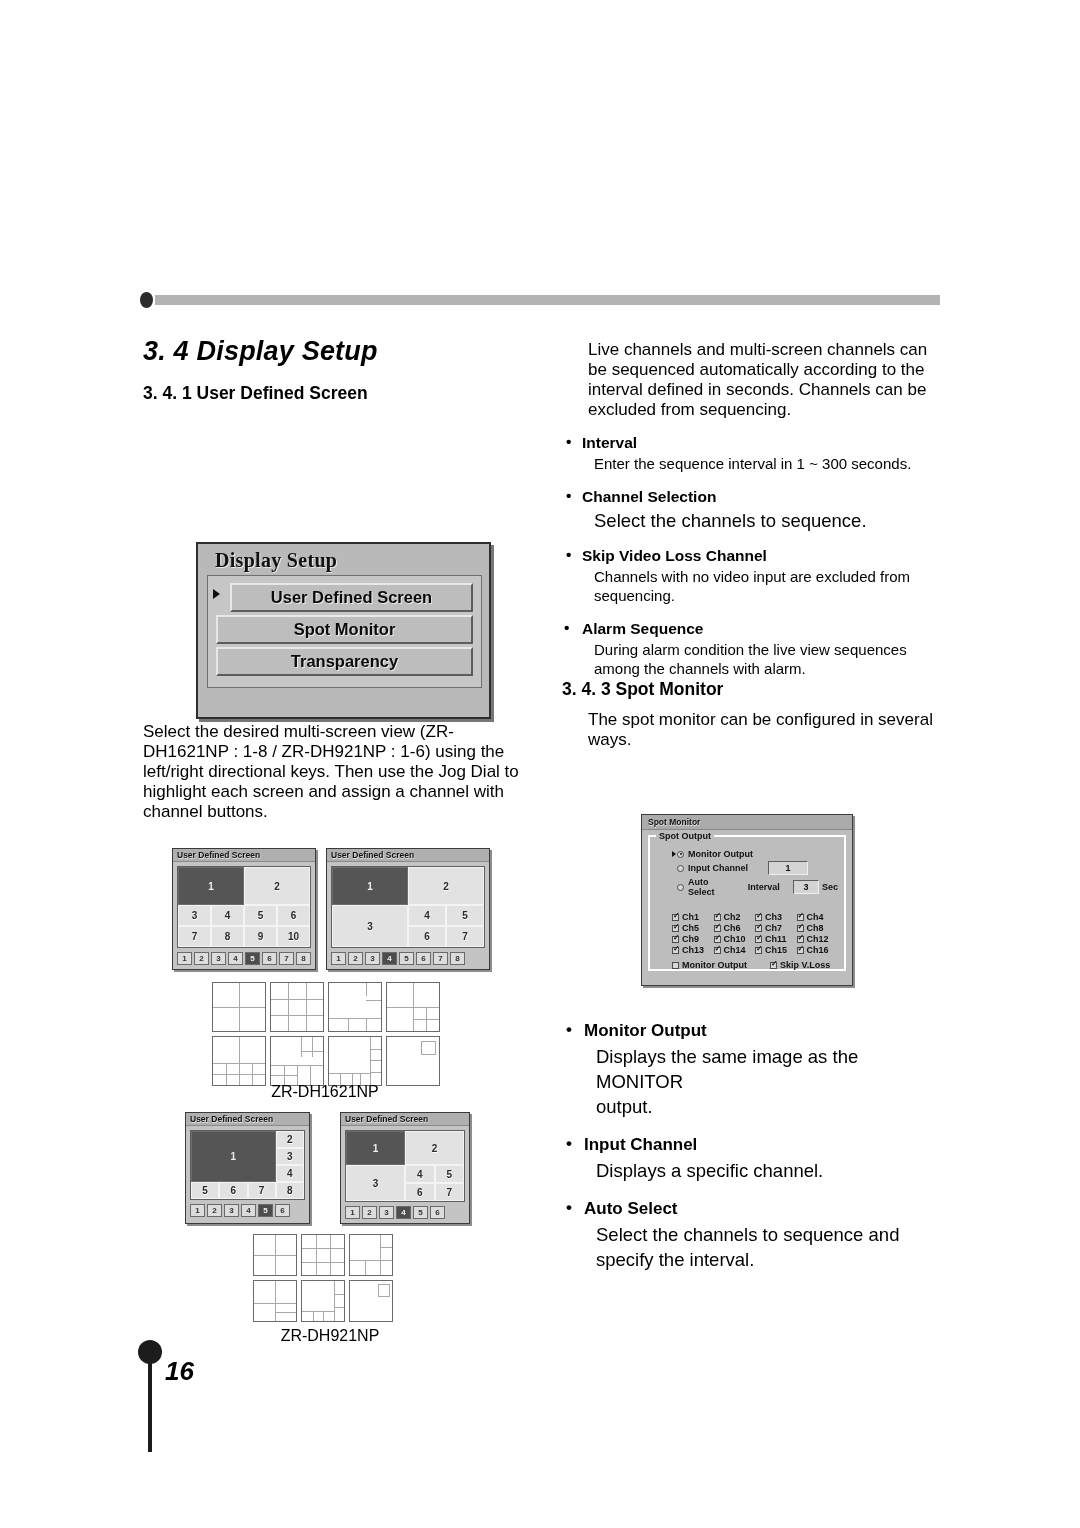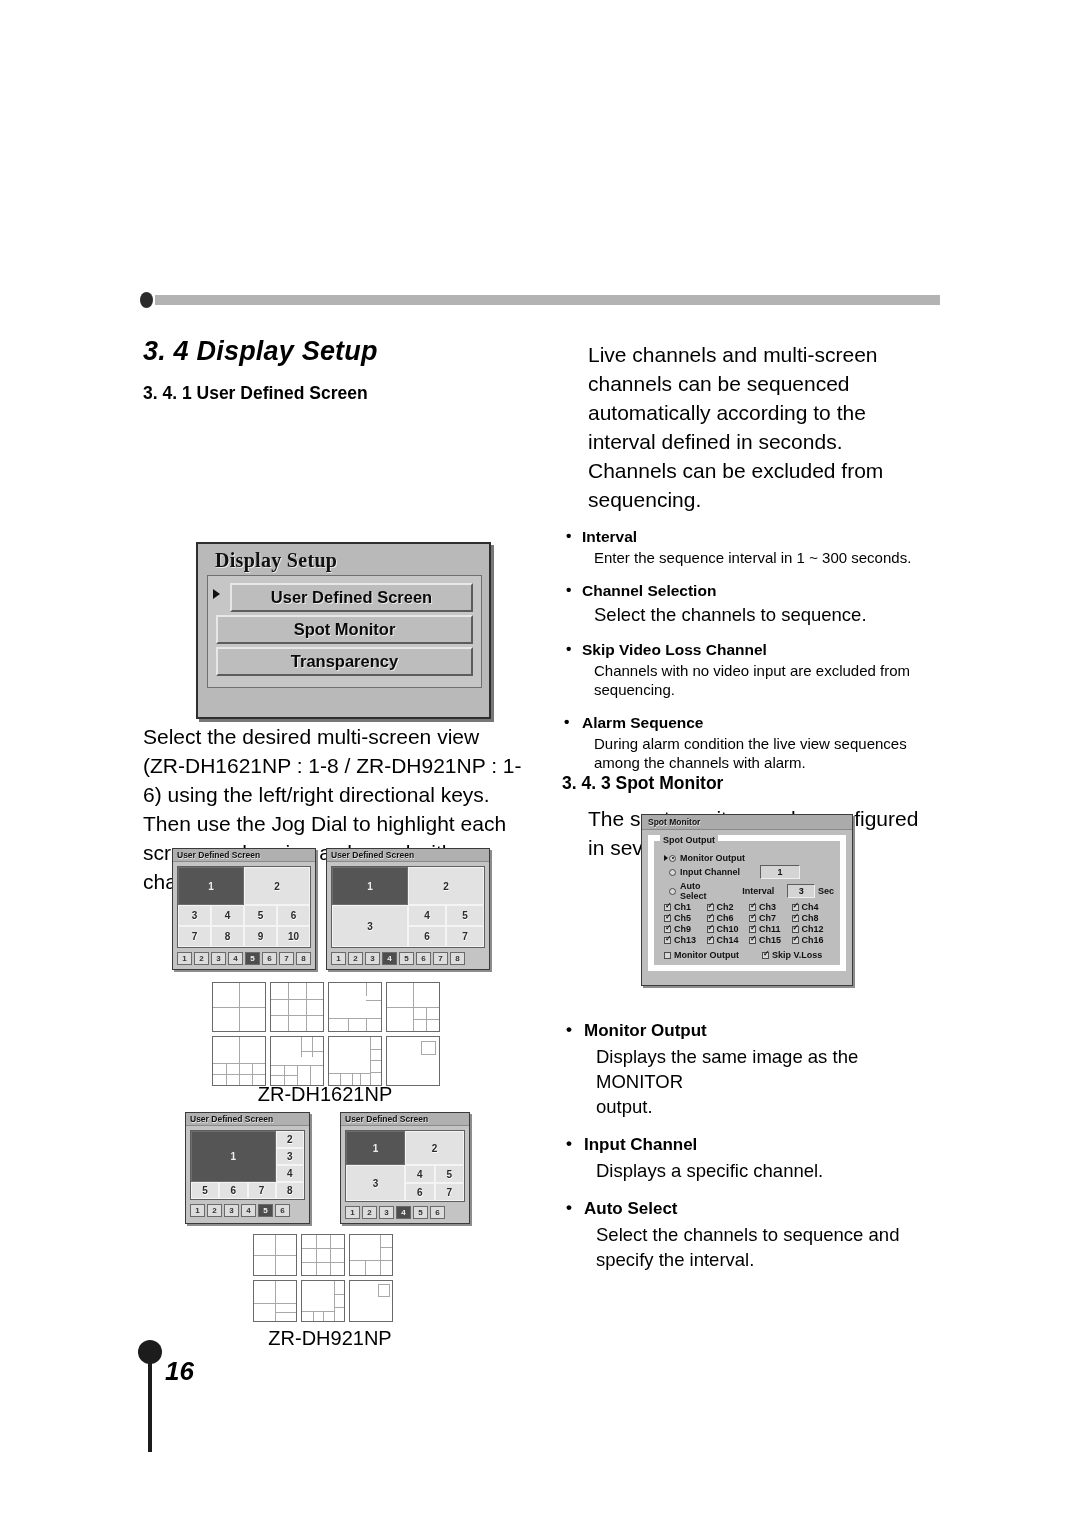--- a/index.html
+++ b/index.html
@@ -28,21 +28,21 @@
   .col-right { position:absolute; left:562px; top:340px; width:382px; }
 
   h1.sec-title {
     font-size:27px; font-style:italic; font-weight:bold;
     margin:0 0 16px 0; letter-spacing:.2px;
   }
   h2.sub-title {
     font-size:17.5px; font-weight:bold; margin:0 0 10px 0;
   }
   p.body {
-    font-size:21px; line-height:29px; margin:0 9px 14px 0;
+    font-size:17px; line-height:20px; margin:0 9px 14px 0;
     padding-left:26px;
   }
   p.body.noindent { padding-left:0; }
   .bullet-head {
     font-size:15.5px; font-weight:bold; margin:14px 0 2px 0; padding-left:20px;
     position:relative;
   }
   .bullet-head .b { position:absolute; left:4px; top:-1px; }
   .bullet-head.wide .b { left:2px; }
   p.bullet-body {
@@ -112,36 +112,36 @@
     box-sizing:border-box;
   }
   .uds-btns .sb.on { background:#4d4d4d; color:#f0f0f0; }
 
   
   .thumbs { position:absolute; display:grid; gap:4px; }
   .thumb { border:1.5px solid #6a6a6a; background:#fff; position:relative; box-sizing:border-box; }
   .thumb i { position:absolute; background:#a8a8a8; display:block; }
   .thumb i.v { width:1px; top:0; bottom:0; }
   .thumb i.h { height:1px; left:0; right:0; }
-  .caption { position:absolute; font-size:20px; text-align:center; width:100%; }
+  .caption { position:absolute; font-size:16px; text-align:center; width:100%; }
 
   
   .spot {
     position:absolute; left:641px; top:814px; width:212px; height:172px;
     background:#bdbdbd; border:1px solid #3c3c3c; box-shadow:2px 2px 0 #8d8d8d;
     box-sizing:border-box;
   }
   .spot .sp-title {
     font-size:8.5px; font-weight:bold; background:#ababab; color:#111;
     padding:2px 0 2px 6px; border-bottom:1px solid #888;
     text-shadow:.5px .5px 0 #e6e6e6;
   }
   .sp-group {
-    margin:5px 6px 5px 6px; border:6px solid #ffffff; position:relative;
-    padding:10px 6px 6px 10px; height:136px; box-sizing:border-box;
+    margin:5px 6px 5px 6px; border:2px solid #ffffff; position:relative;
+    padding:10px 6px 6px 22px; height:136px; box-sizing:border-box;
   }
   .sp-group > .legend {
     position:absolute; top:-6px; left:6px; background:#bdbdbd;
     padding:0 3px; font-size:9px; font-weight:bold; color:#111;
   }
   .sp-row { display:flex; align-items:center; font-size:9px; font-weight:bold; color:#111; height:14px; }
   .radio {
     width:7px; height:7px; border:1px solid #4a4a4a; border-radius:50%;
     background:#d8d8d8; margin-right:4px; display:inline-block; box-sizing:border-box;
     position:relative; flex:0 0 auto;
@@ -164,21 +164,21 @@
   }
   .cb {
     width:7px; height:7px; border:1px solid #4a4a4a; background:#d8d8d8;
     margin-right:3px; display:inline-block; box-sizing:border-box;
     position:relative; flex:0 0 auto;
   }
   .cb.on::after {
     content:"✓"; position:absolute; left:0px; top:-3px;
     font-size:8px; line-height:8px; color:#111;
   }
-  .ch-grid { display:grid; grid-template-columns:repeat(4,1fr); row-gap:1px; margin-top:4px; }
+  .ch-grid { display:grid; grid-template-columns:repeat(4,1fr); row-gap:1px; margin-top:18px; }
   .ch-item { display:flex; align-items:center; font-size:9px; font-weight:bold; color:#111; }
 
   
   .pagenum { position:absolute; left:138px; top:1340px; }
   .pagenum .knob { width:24px; height:24px; background:#1c1c1c; border-radius:50%; }
   .pagenum .stem { position:absolute; left:10px; top:20px; width:4px; height:92px; background:#1c1c1c; }
   .pagenum .num {
     position:absolute; left:27px; top:16px; font-size:26px;
     font-weight:bold; font-style:italic;
   }

